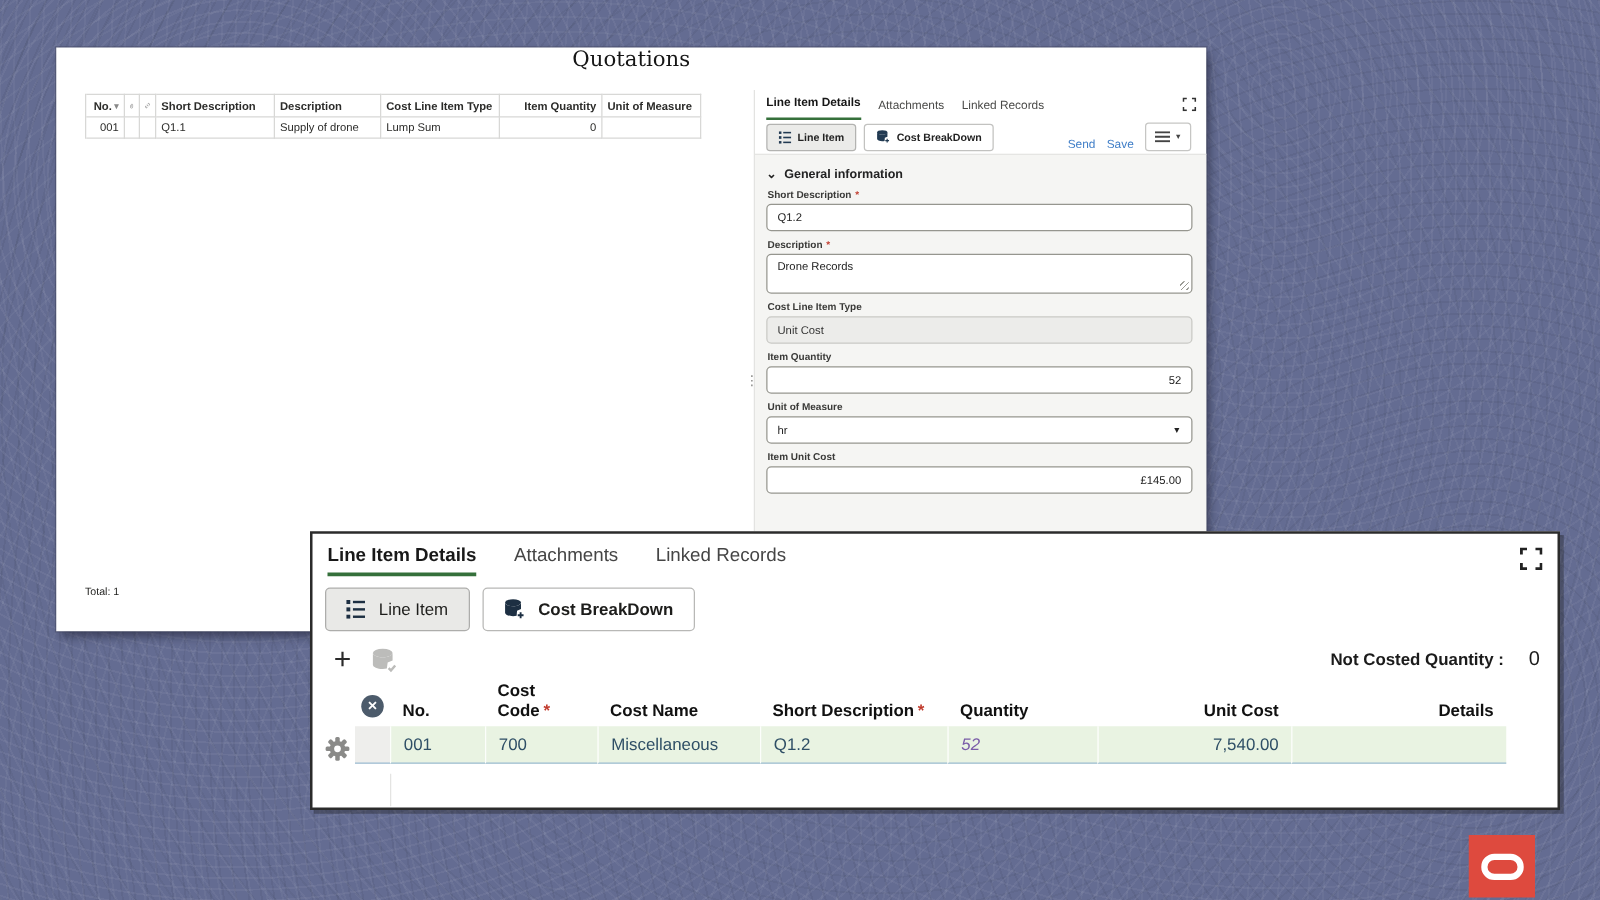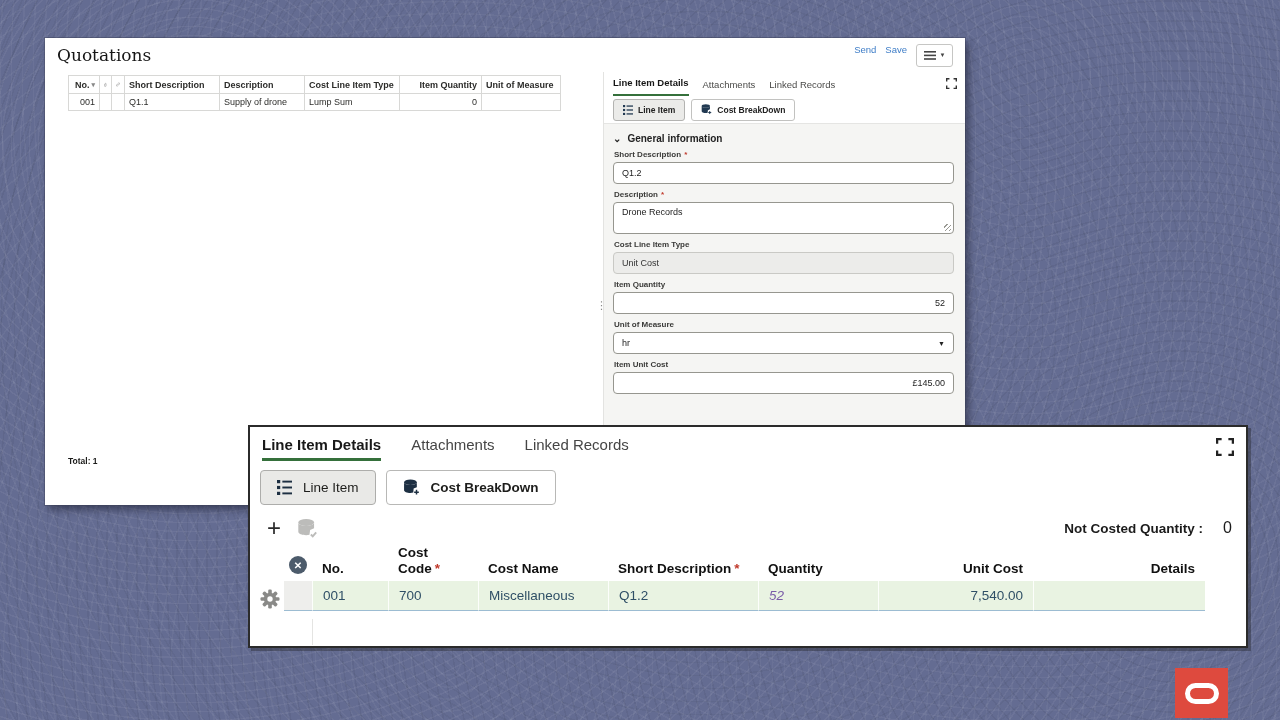--- a/index.html
+++ b/index.html
@@ -7,43 +7,43 @@
     font-family:"Liberation Sans",sans-serif;background-color:#646c92;
     background-image:
       repeating-radial-gradient(circle at 15% 20%, rgba(255,255,255,.05) 0 1.5px, rgba(255,255,255,0) 1.5px 9px),
       repeating-radial-gradient(circle at 80% 10%, rgba(255,255,255,.045) 0 1.5px, rgba(0,0,0,0) 1.5px 11px),
       repeating-radial-gradient(circle at 92% 78%, rgba(0,0,0,.05) 0 1.5px, rgba(0,0,0,0) 1.5px 10px),
       repeating-radial-gradient(circle at 35% 92%, rgba(255,255,255,.04) 0 1.5px, rgba(0,0,0,0) 1.5px 12px),
       repeating-radial-gradient(circle at 55% 45%, rgba(0,0,0,.04) 0 1.5px, rgba(0,0,0,0) 1.5px 13px);}
   
   .main-window{position:absolute;left:45px;top:38px;width:920px;height:467px;background:#fff;
     box-shadow:0 0 0 1px rgba(60,64,88,.45), 4px 5px 7px rgba(25,28,45,.5);}
-  .win-header{height:34px;display:flex;align-items:center;padding:0 12px;box-sizing:border-box;}
+  .win-header{height:34px;display:flex;align-items:center;padding:0 12px;box-sizing:border-box;flex-direction:column;}
   .win-title{font-family:"DejaVu Serif",serif;font-size:17px;color:#161616;}
-  .header-right{margin-left:auto;display:flex;align-items:flex-start;gap:9px;}
+  .header-right{margin-left:auto;display:flex;align-items:flex-end;gap:9px;margin-top:40px;}
   .hlink{font-size:9.5px;color:#3e7dc7;cursor:pointer;}
   .menu-btn{width:35px;height:21px;border:1px solid #c6c6c4;border-radius:3px;background:#fff;
     display:flex;align-items:center;justify-content:center;gap:4px;}
   .menu-btn .caret{font-size:6px;color:#444;}
   .win-tabs{height:20px;display:flex;align-items:flex-end;padding:0 6px;border-bottom:1px solid #ececea;box-sizing:border-box;}
   .wtab{font-size:9px;color:#3c3c3a;padding:0 11px 6px 11px;cursor:pointer;}
   .wtab.active{font-weight:bold;color:#161616;border-bottom:2px solid #35703b;margin-bottom:-1px;}
   .win-body{display:flex;height:413px;position:relative;}
   
   .left-pane{flex:0 0 553px;padding:3px 0 0 10px;box-sizing:border-box;position:relative;}
   .lt-toolbar{height:18px;background:#fbfbf9;border:1px solid #e8e8e6;display:flex;align-items:center;
     font-size:9px;font-weight:bold;color:#333;gap:4px;padding:0 8px;box-sizing:border-box;}
   .lt-toolbar .tcaret{font-size:6px;color:#444;margin-right:18px;}
   .grid-table{margin-left:13px;width:492px;font-size:9px;color:#2c2c2a;border-left:1px solid #d8d8d6;}
   .g-row{display:grid;grid-template-columns:31px 12px 13px 95px 85px 95px 82px 79px;}
   .g-cell{border-right:1px solid #d8d8d6;border-bottom:1px solid #d8d8d6;padding:2px 4px;height:12px;
     display:flex;align-items:center;overflow:hidden;white-space:nowrap;}
   .g-head .g-cell{border-top:1px solid #d8d8d6;font-weight:bold;height:13px;}
   .num{justify-content:flex-end;}
-  .total{position:absolute;left:23px;bottom:19px;font-size:8.5px;font-weight:bold;color:#1c1c1a;}
+  .total{position:absolute;left:23px;bottom:7px;font-size:8.5px;font-weight:normal;color:#1c1c1a;}
   .splitter{width:5px;position:relative;}
   .splitter-dots{position:absolute;left:-2px;top:228px;font-size:11px;color:#8a8a88;line-height:1;}
   
   .right-pane{flex:1;border-left:1px solid #e3e3e1;display:flex;flex-direction:column;position:relative;box-sizing:border-box;}
   .rp-tabs{height:24px;display:flex;align-items:flex-end;gap:14px;padding:0 0 0 9px;position:relative;}
   .rtab{font-size:9.5px;color:#4a4a48;padding-bottom:6px;cursor:pointer;}
   .rtab.active{font-weight:bold;color:#161616;border-bottom:2px solid #35703b;}
   .rp-expand{position:absolute;right:8px;top:6px;}
   .rp-views{height:27px;display:flex;align-items:center;gap:6px;padding:0 9px;}
   .vbtn{height:20px;border:1px solid #c2c2c0;border-radius:3px;background:#fff;display:flex;align-items:center;

